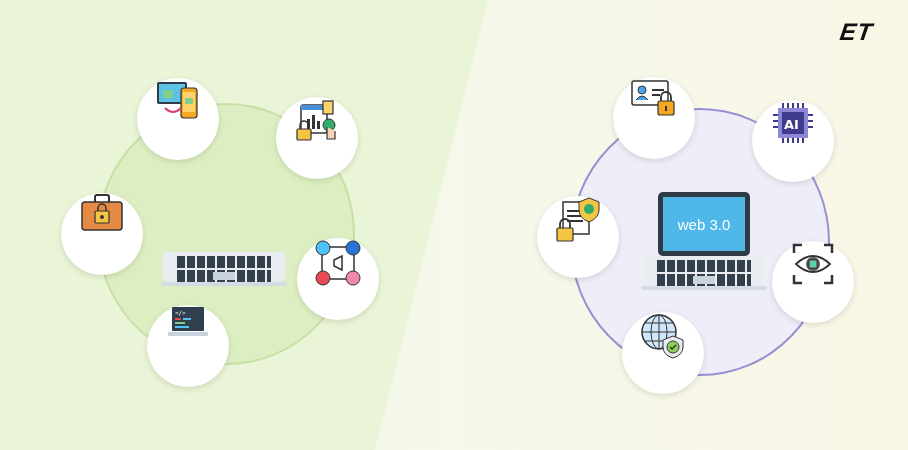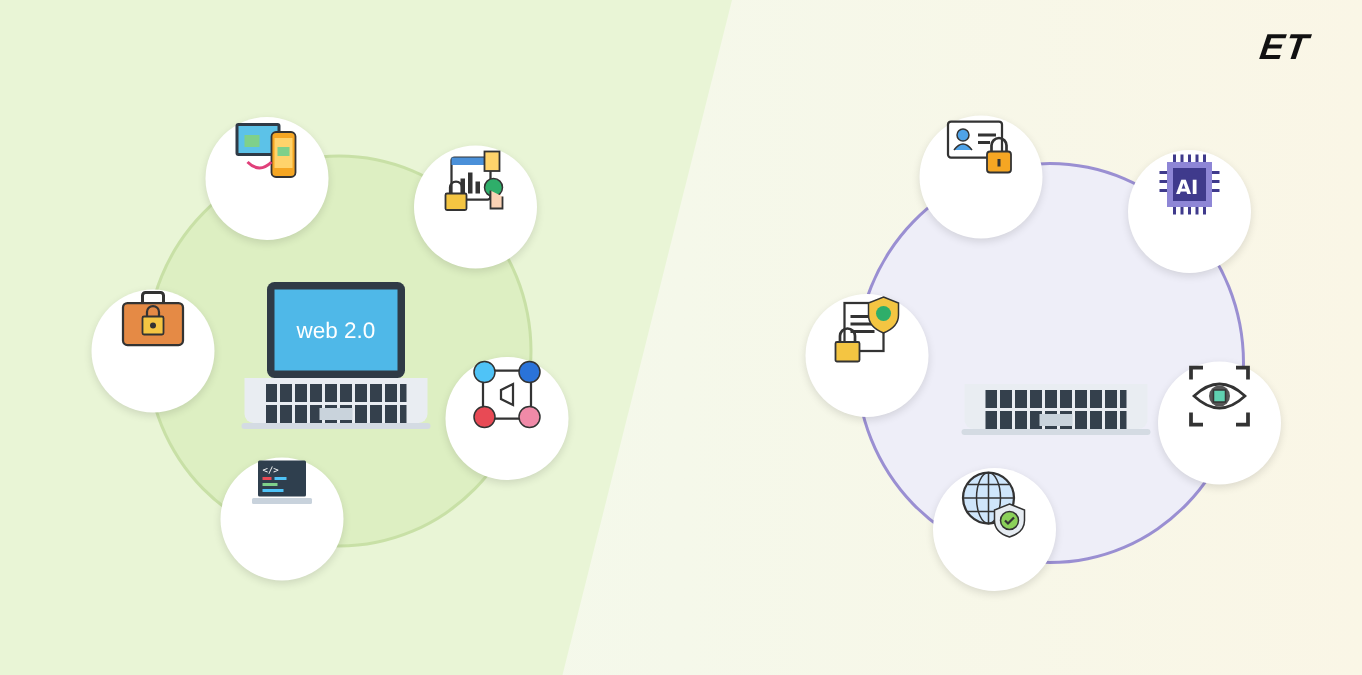--- a/index.html
+++ b/index.html
@@ -24,23 +24,20 @@
 <body>
 
 <div class="bg-right"></div>
 <div class="bg-left"></div>
 
 <div class="logo">ET</div>
 
 <div class="ring ring-left"></div>
 
 <div class="laptop" style="left:163px;top:188px;width:122px;height:98px;">
-  <div class="screen">
-      <div class="screen-inner">web 2.0</div>
-    </div>
   <div class="base">
       <div class="keys"></div>
       <div class="keys keys2"></div>
       <div class="pad"></div>
     </div>
   <div class="footline"></div>
 </div>
 
 <div class="node" style="left:137px;top:78px;">
   <svg width="46" height="42" viewBox="0 0 46 42">
@@ -94,20 +91,23 @@
       <rect x="17" y="13" width="8" height="2" fill="#4fc3f7"></rect>
       <rect x="9" y="17" width="10" height="2" fill="#7fd08a"></rect>
       <rect x="9" y="21" width="14" height="2" fill="#4fc3f7"></rect>
       <rect x="2" y="27" width="40" height="4" rx="1" fill="#c8d2dc"></rect>
     </svg>
 </div>
 
 <div class="ring ring-right"></div>
 
 <div class="laptop" style="left:643px;top:192px;width:122px;height:98px;">
+  <div class="screen">
+      <div class="screen-inner">web 3.0</div>
+    </div>
   <div class="base">
       <div class="keys"></div>
       <div class="keys keys2"></div>
       <div class="pad"></div>
     </div>
   <div class="footline"></div>
 </div>
 
 <div class="node" style="left:613px;top:77px;">
   <svg width="48" height="42" viewBox="0 0 48 42">

